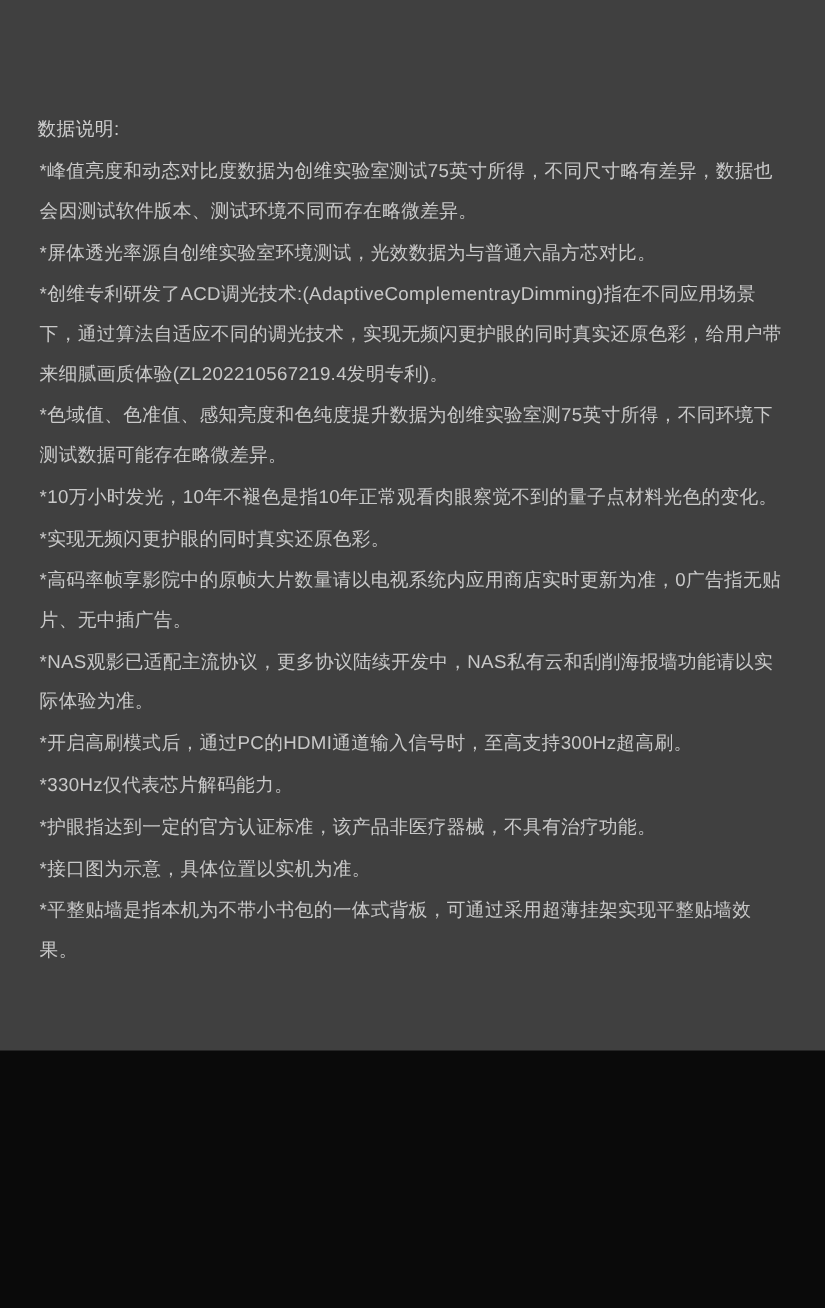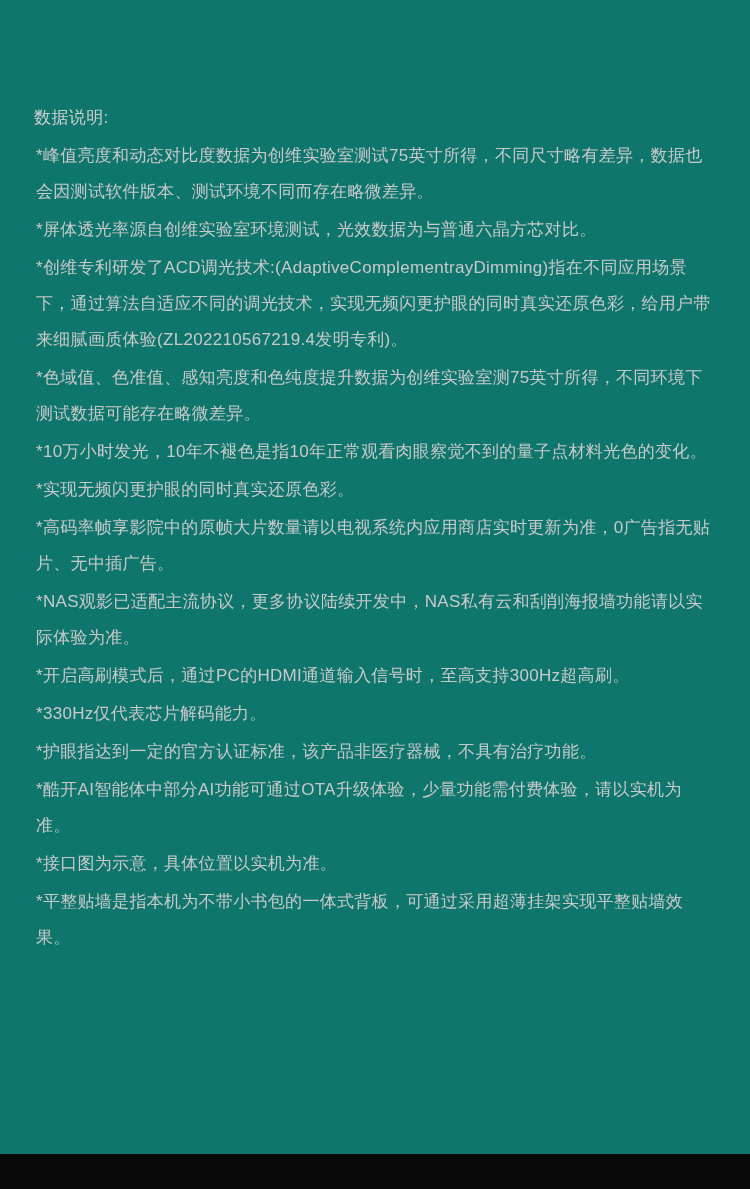--- a/index.html
+++ b/index.html
@@ -9,22 +9,22 @@
   }
   body {
     width: 750px;
     height: 1189px;
     overflow: hidden;
     font-family: "Liberation Sans", sans-serif;
   }
   .page {
     position: relative;
     width: 750px;
-    height: 1154px;
-    background: #0f766e;
+    height: 955px;
+    background: #404040;
     box-sizing: border-box;
   }
   .disclaimer-block {
     position: absolute;
     left: 34px;
     top: 100px;
     width: 682px;
   }
   .disclaimer-heading {
     color: #cfcfcf;
@@ -54,17 +54,16 @@
     <p class="note-line">*屏体透光率源自创维实验室环境测试，光效数据为与普通六晶方芯对比。</p>
     <p class="note-line">*创维专利研发了ACD调光技术:(AdaptiveComplementrayDimming)指在不同应用场景下，通过算法自适应不同的调光技术，实现无频闪更护眼的同时真实还原色彩，给用户带来细腻画质体验(ZL202210567219.4发明专利)。</p>
     <p class="note-line">*色域值、色准值、感知亮度和色纯度提升数据为创维实验室测75英寸所得，不同环境下测试数据可能存在略微差异。</p>
     <p class="note-line">*10万小时发光，10年不褪色是指10年正常观看肉眼察觉不到的量子点材料光色的变化。</p>
     <p class="note-line">*实现无频闪更护眼的同时真实还原色彩。</p>
     <p class="note-line">*高码率帧享影院中的原帧大片数量请以电视系统内应用商店实时更新为准，0广告指无贴片、无中插广告。</p>
     <p class="note-line">*NAS观影已适配主流协议，更多协议陆续开发中，NAS私有云和刮削海报墙功能请以实际体验为准。</p>
     <p class="note-line">*开启高刷模式后，通过PC的HDMI通道输入信号时，至高支持300Hz超高刷。</p>
     <p class="note-line">*330Hz仅代表芯片解码能力。</p>
     <p class="note-line">*护眼指达到一定的官方认证标准，该产品非医疗器械，不具有治疗功能。</p>
-    <p class="note-line">*酷开AI智能体中部分AI功能可通过OTA升级体验，少量功能需付费体验，请以实机为准。</p>
     <p class="note-line">*接口图为示意，具体位置以实机为准。</p>
     <p class="note-line">*平整贴墙是指本机为不带小书包的一体式背板，可通过采用超薄挂架实现平整贴墙效果。</p>
   </div>
 </div>
 
 </body></html>

